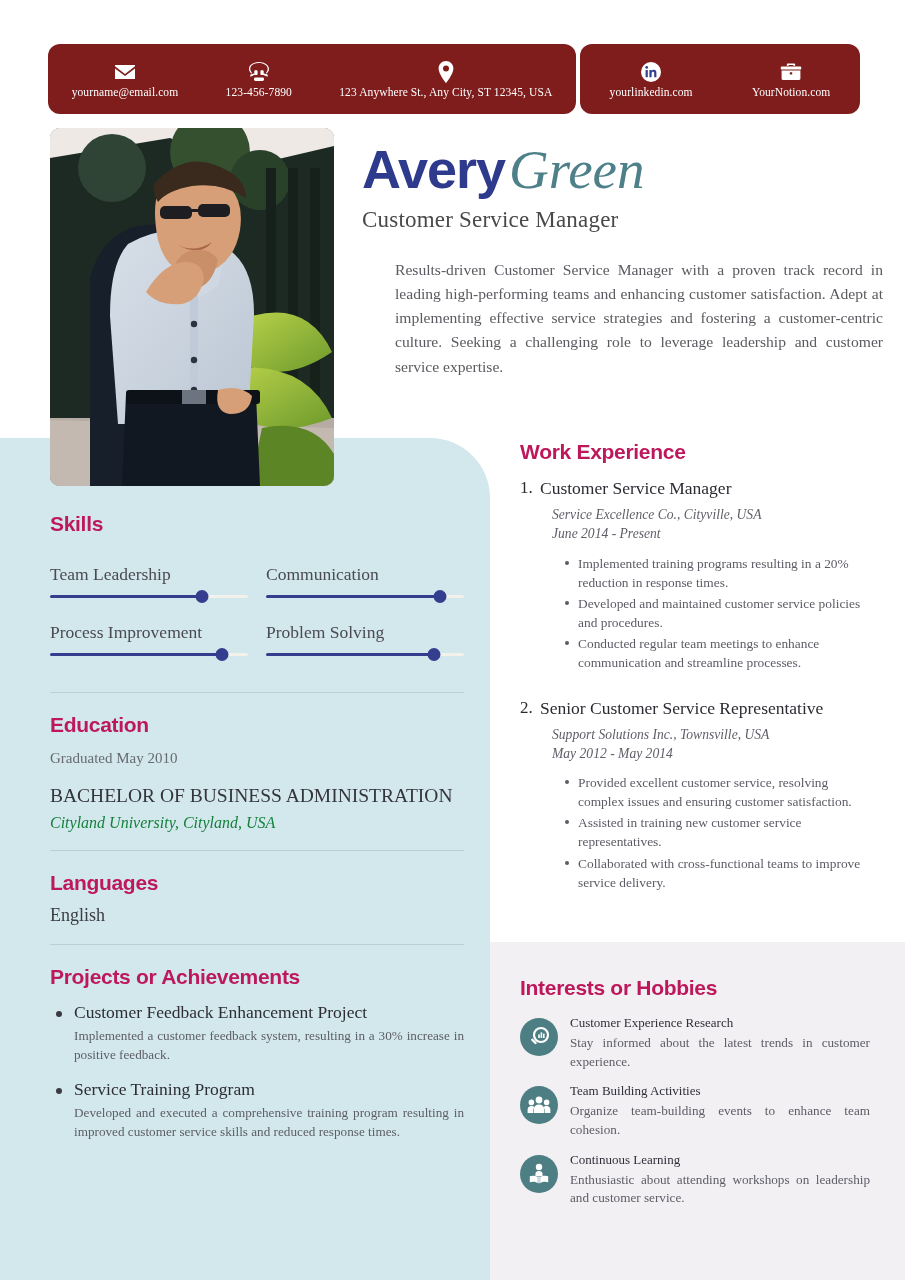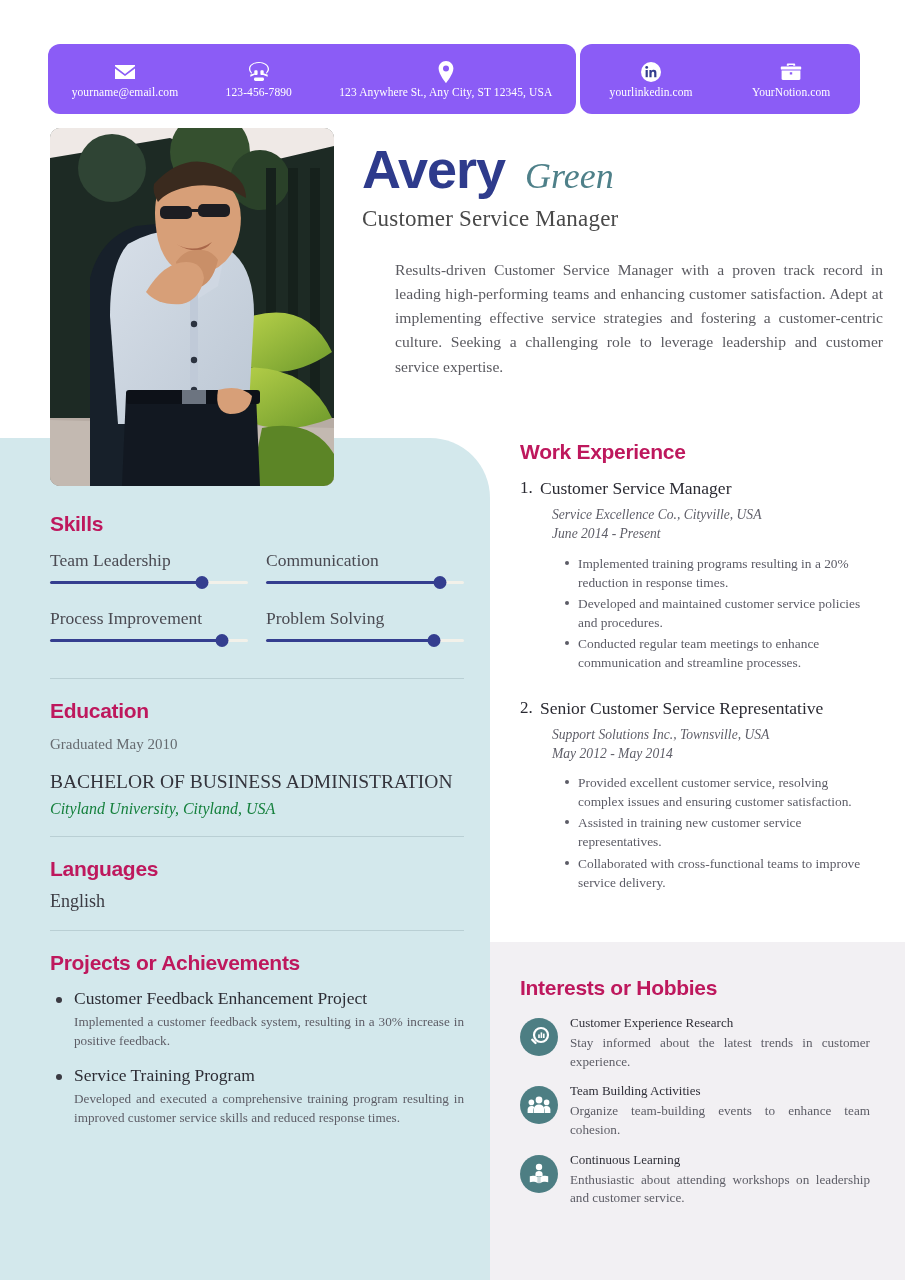--- a/index.html
+++ b/index.html
@@ -28,21 +28,21 @@
     position: absolute;
     left: 490px; top: 942px;
     width: 415px; height: 338px;
     background: #f2f0f3;
   }
 
   
   .contact-bar {
     position: absolute;
     top: 44px; height: 70px;
-    background: #8b5cf6;
+    background: #7f1d1d;
     border-radius: 12px;
     display: flex;
     align-items: center;
     justify-content: space-around;
   }
   .contact-bar.left  { left: 48px;  width: 528px; }
   .contact-bar.right { left: 580px; width: 280px; }
 
   .contact-item {
     display: flex;
@@ -92,23 +92,23 @@
   .name-first {
     font-family: "Liberation Sans", sans-serif;
     font-weight: bold;
     font-size: 54px;
     color: #2e3b8c;
     letter-spacing: -1px;
   }
   .name-last {
     font-family: "Liberation Serif", serif;
     font-style: italic;
-    font-size: 36px;
+    font-size: 55px;
     color: #4e8089;
-    margin-left: 20px;
+    margin-left: 4px;
   }
   .job-title {
     font-family: "Liberation Serif", serif;
     font-size: 23px;
     color: #494949;
     margin-top: 10px;
     letter-spacing: 0.2px;
   }
   .summary {
     position: absolute;
@@ -135,21 +135,21 @@
     position: absolute;
     left: 50px; top: 512px;
     width: 414px;
   }
   .skills-heading { font-size: 21px; }
   .skills-grid {
     display: grid;
     grid-template-columns: 1fr 1fr;
     column-gap: 18px;
     row-gap: 6px;
-    margin-top: 14px;
+    margin-top: 28px;
   }
   .skill-name {
     font-family: "Liberation Serif", serif;
     font-size: 17.5px;
     color: #4a4a52;
     margin-bottom: 5px;
     white-space: nowrap;
   }
   .slider {
     position: relative;

